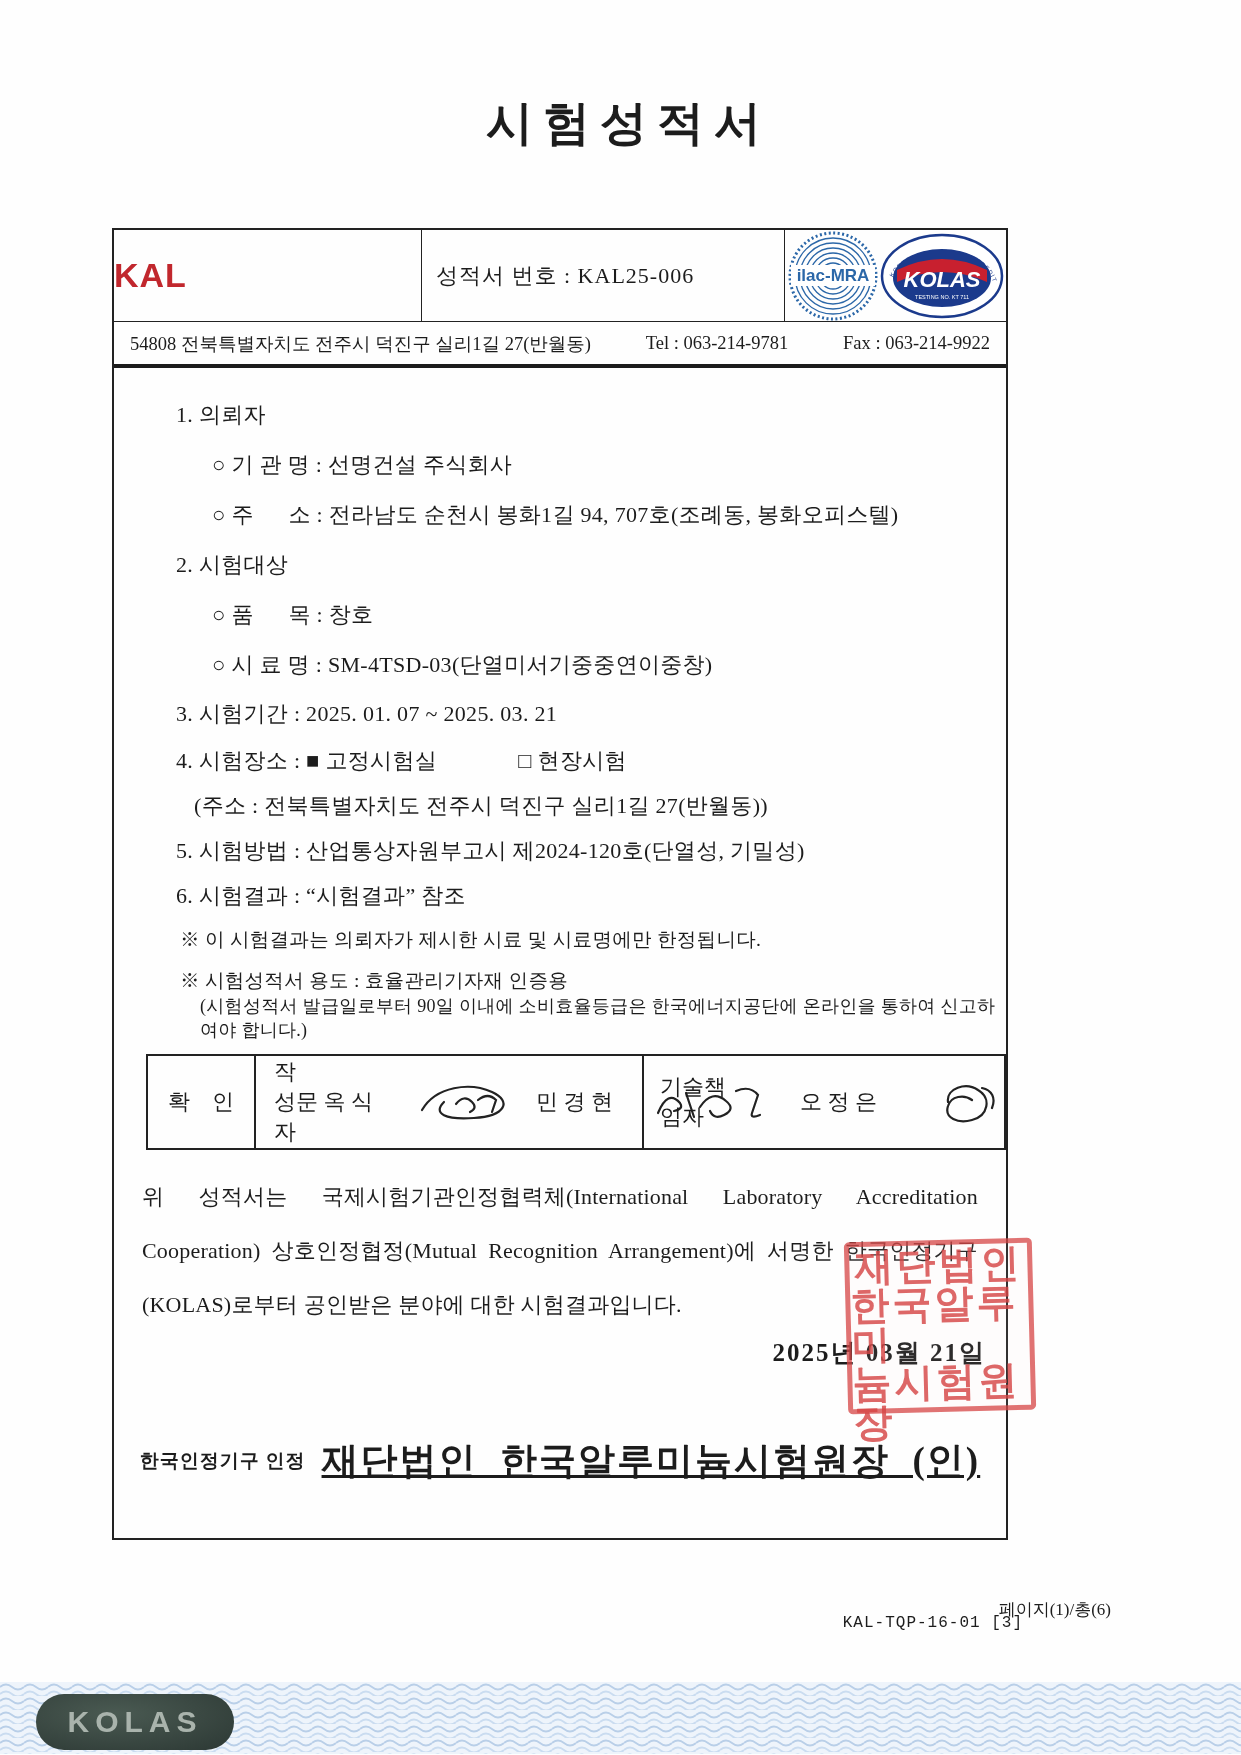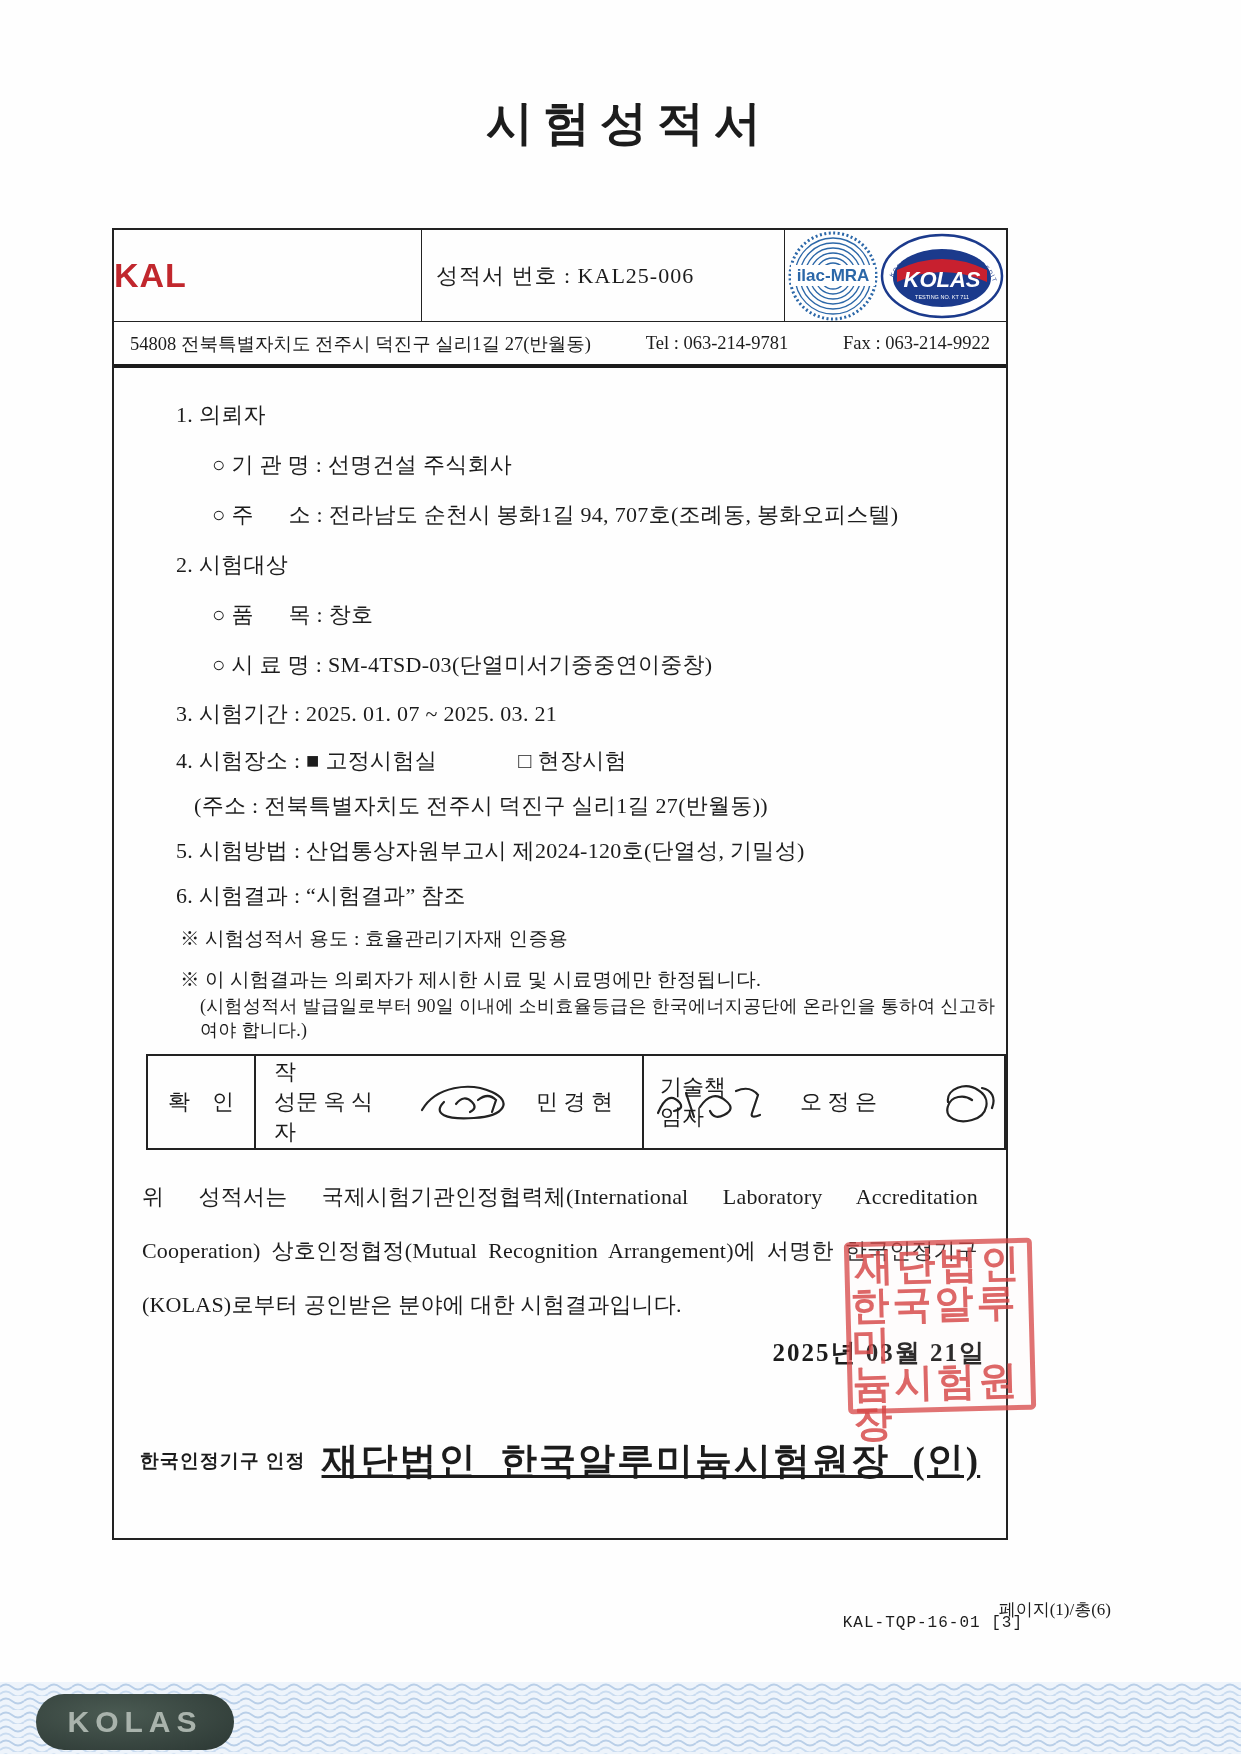--- a/index.html
+++ b/index.html
@@ -130,22 +130,22 @@
       <div class="line l-sub h50">○ 기 관 명 : 선명건설 주식회사</div>
       <div class="line l-sub h50">○ 주      소 : 전라남도 순천시 봉화1길 94, 707호(조례동, 봉화오피스텔)</div>
       <div class="line l-sec h50">2. 시험대상</div>
       <div class="line l-sub h50">○ 품      목 : 창호</div>
       <div class="line l-sub h50">○ 시 료 명 : SM-4TSD-03(단열미서기중중연이중창)</div>
       <div class="line l-sec h48">3. 시험기간 : 2025. 01. 07 ~ 2025. 03. 21</div>
       <div class="line l-sec h46">4. 시험장소 : ■ 고정시험실              □ 현장시험</div>
       <div class="line l-paren h44">(주소 : 전북특별자치도 전주시 덕진구 실리1길 27(반월동))</div>
       <div class="line l-sec h46">5. 시험방법 : 산업통상자원부고시 제2024-120호(단열성, 기밀성)</div>
       <div class="line l-sec h44">6. 시험결과 : “시험결과” 참조</div>
+      <div class="line l-note h42">※ 이 시험결과는 의뢰자가 제시한 시료 및 시료명에만 한정됩니다.</div>
       <div class="line l-note h40">※ 시험성적서 용도 : 효율관리기자재 인증용</div>
-      <div class="line l-note h42">※ 이 시험결과는 의뢰자가 제시한 시료 및 시료명에만 한정됩니다.</div>
       <div class="line l-note2 h36">(시험성적서 발급일로부터 90일 이내에 소비효율등급은 한국에너지공단에 온라인을 통하여 신고하여야 합니다.)</div>
     </div>
 
     <div class="sign-table">
       <div class="st-confirm">확    인</div>
       <div class="st-writer">
         <div class="st-writer-label">작성자</div>
         <div class="st-names">
           <div class="st-name-row">
             <span class="st-name">문 옥 식</span>

